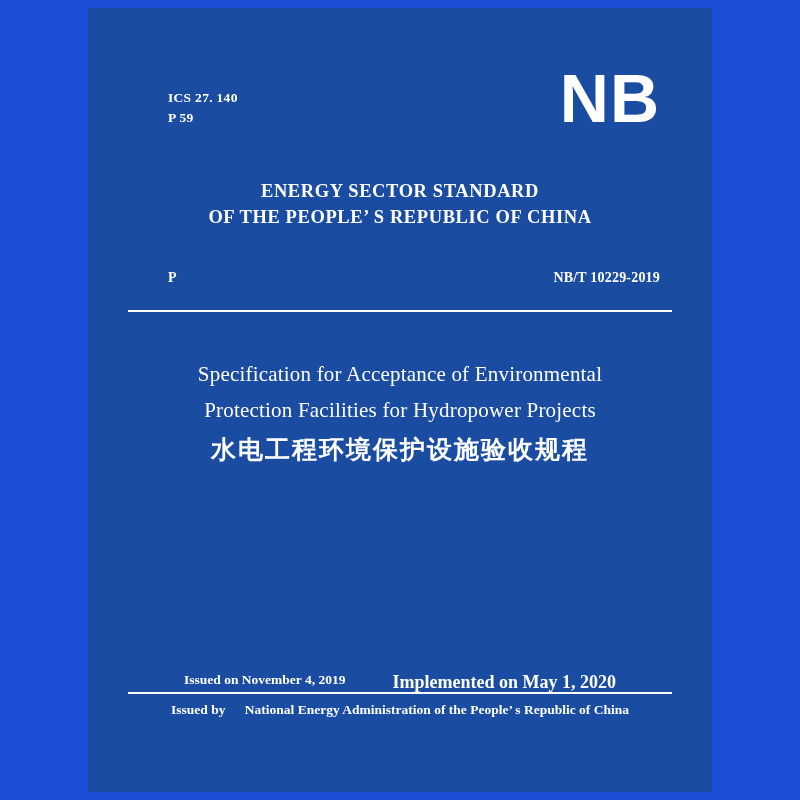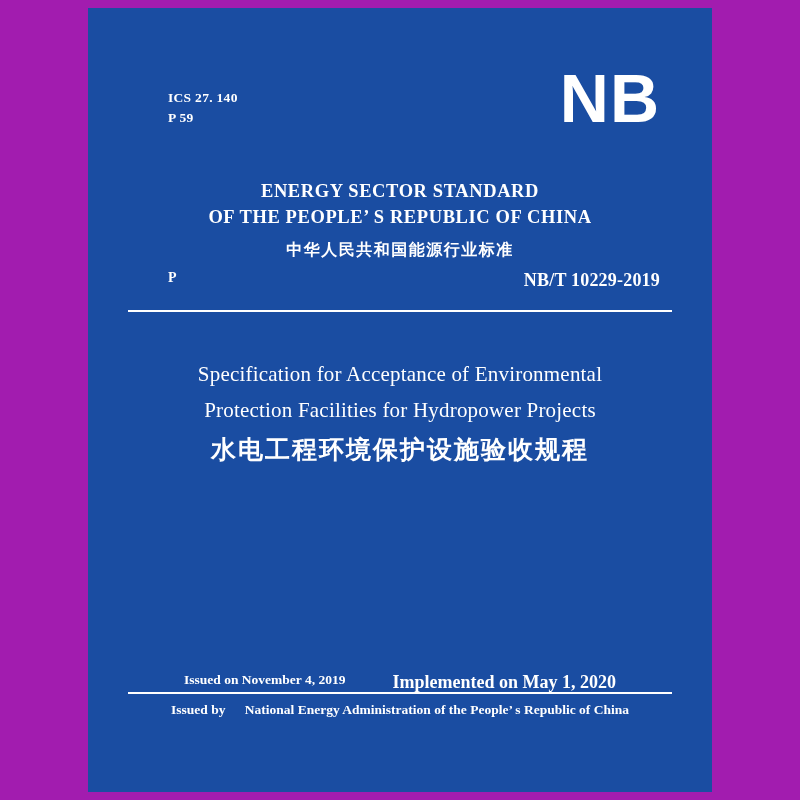--- a/index.html
+++ b/index.html
@@ -9,21 +9,21 @@
     height: 800px;
     background: #ffffff;
   }
   body {
     font-family: "Liberation Serif", serif;
   }
   .page {
     position: relative;
     width: 800px;
     height: 800px;
-    background: #a21caf;
+    background: #1d4ed8;
     overflow: hidden;
   }
   .cover {
     position: absolute;
     left: 88px;
     top: 8px;
     width: 624px;
     height: 784px;
     background: #1a4da2;
     color: #ffffff;
@@ -91,21 +91,21 @@
     left: 80px;
     top: 0;
     font-weight: bold;
     font-size: 14px;
   }
   .code-row .right {
     position: absolute;
     right: 52px;
     top: 0;
     font-weight: bold;
-    font-size: 18px;
+    font-size: 14px;
     letter-spacing: 0.2px;
   }
   .rule {
     position: absolute;
     left: 40px;
     right: 40px;
     height: 2px;
     background: #ffffff;
   }
   .rule-top { top: 302px; }
@@ -177,21 +177,20 @@
       <div class="ics-block">
         <div>ICS 27. 140</div>
         <div>P 59</div>
       </div>
       <div class="nb-logo">NB</div>
     </div>
 
     <div class="std-title">
       <div class="en1">ENERGY SECTOR STANDARD</div>
       <div class="en2">OF THE PEOPLE’ S REPUBLIC OF CHINA</div>
-      <div class="cn">中华人民共和国能源行业标准</div>
     </div>
 
     <div class="code-row">
       <div class="left">P</div>
       <div class="right">NB/T 10229-2019</div>
     </div>
 
     <div class="rule rule-top"></div>
 
     <div class="main-title">

